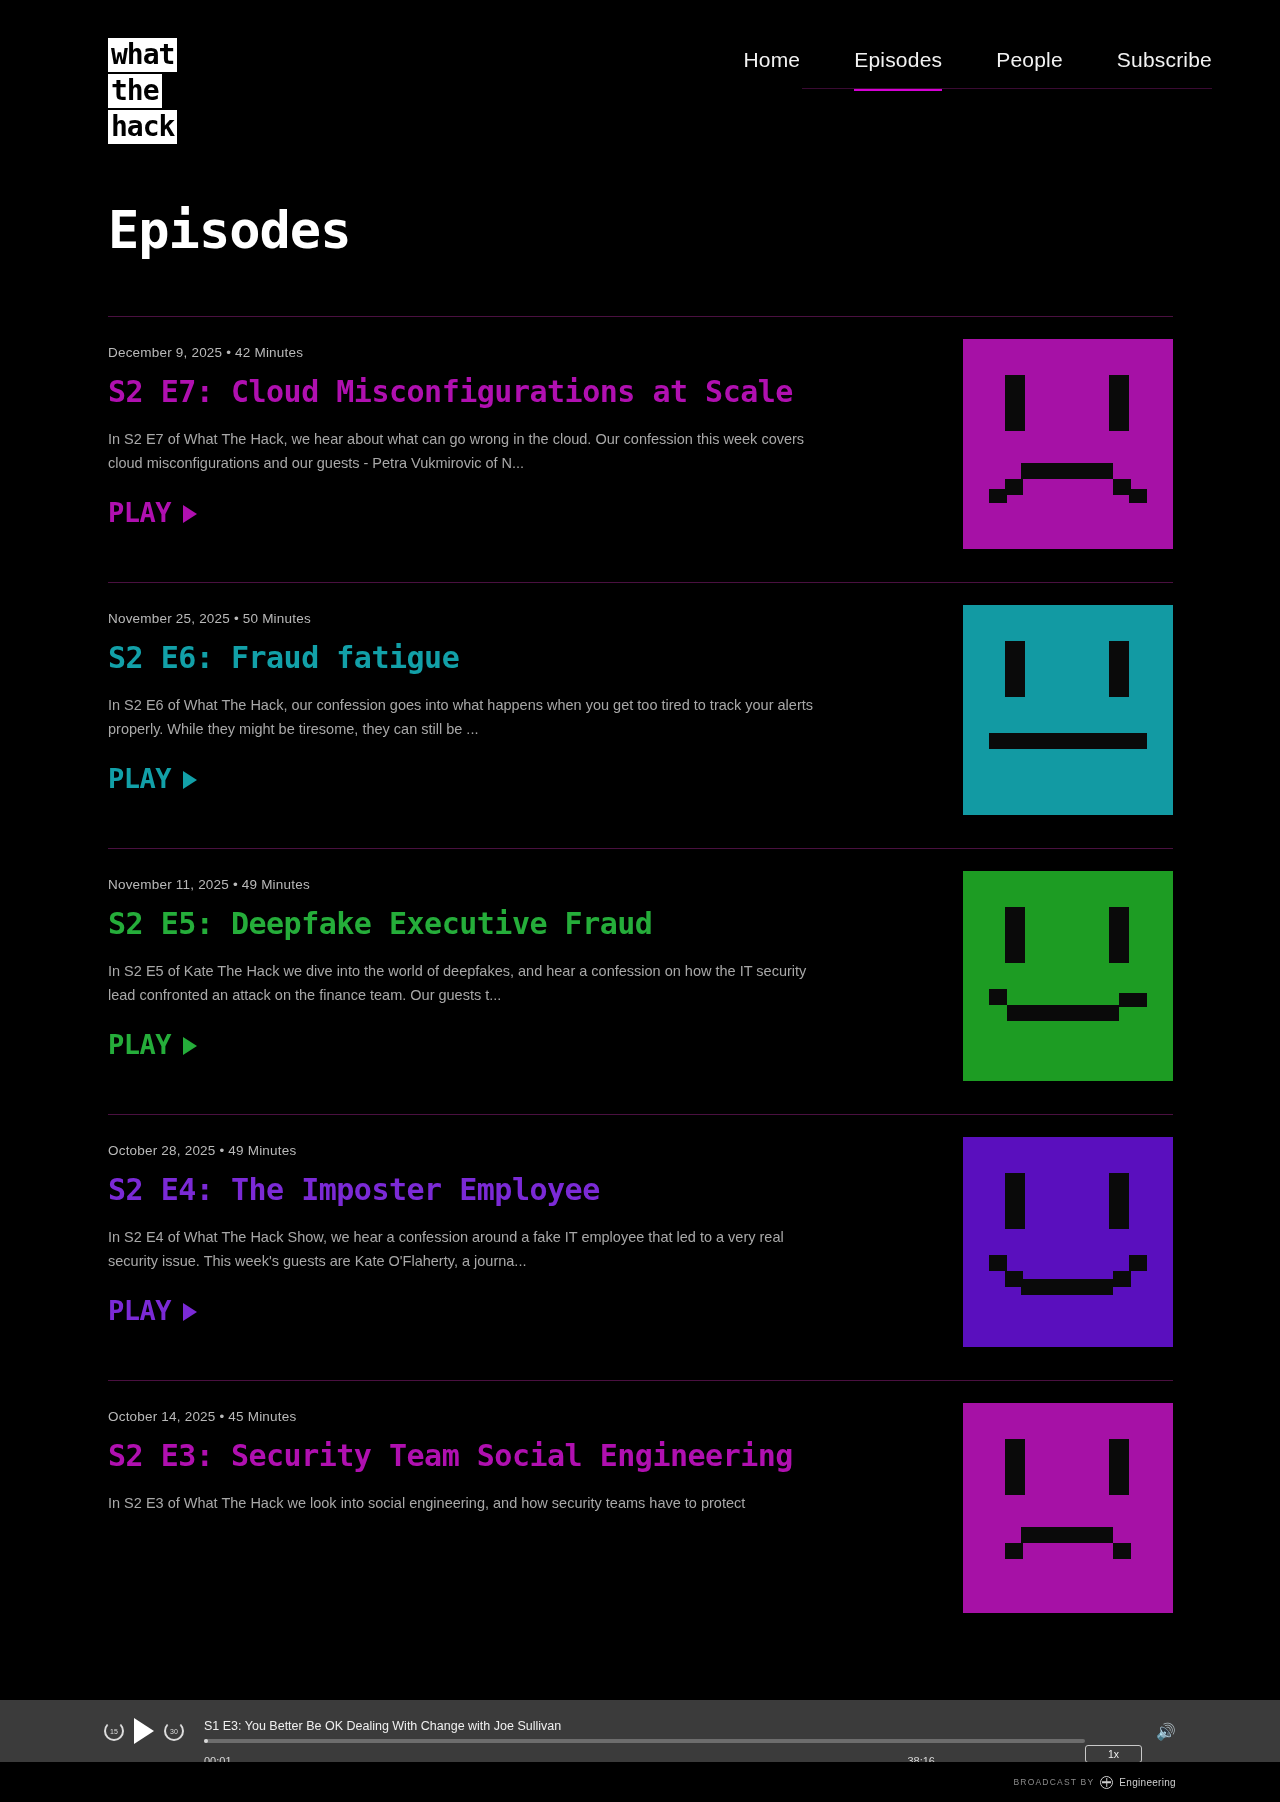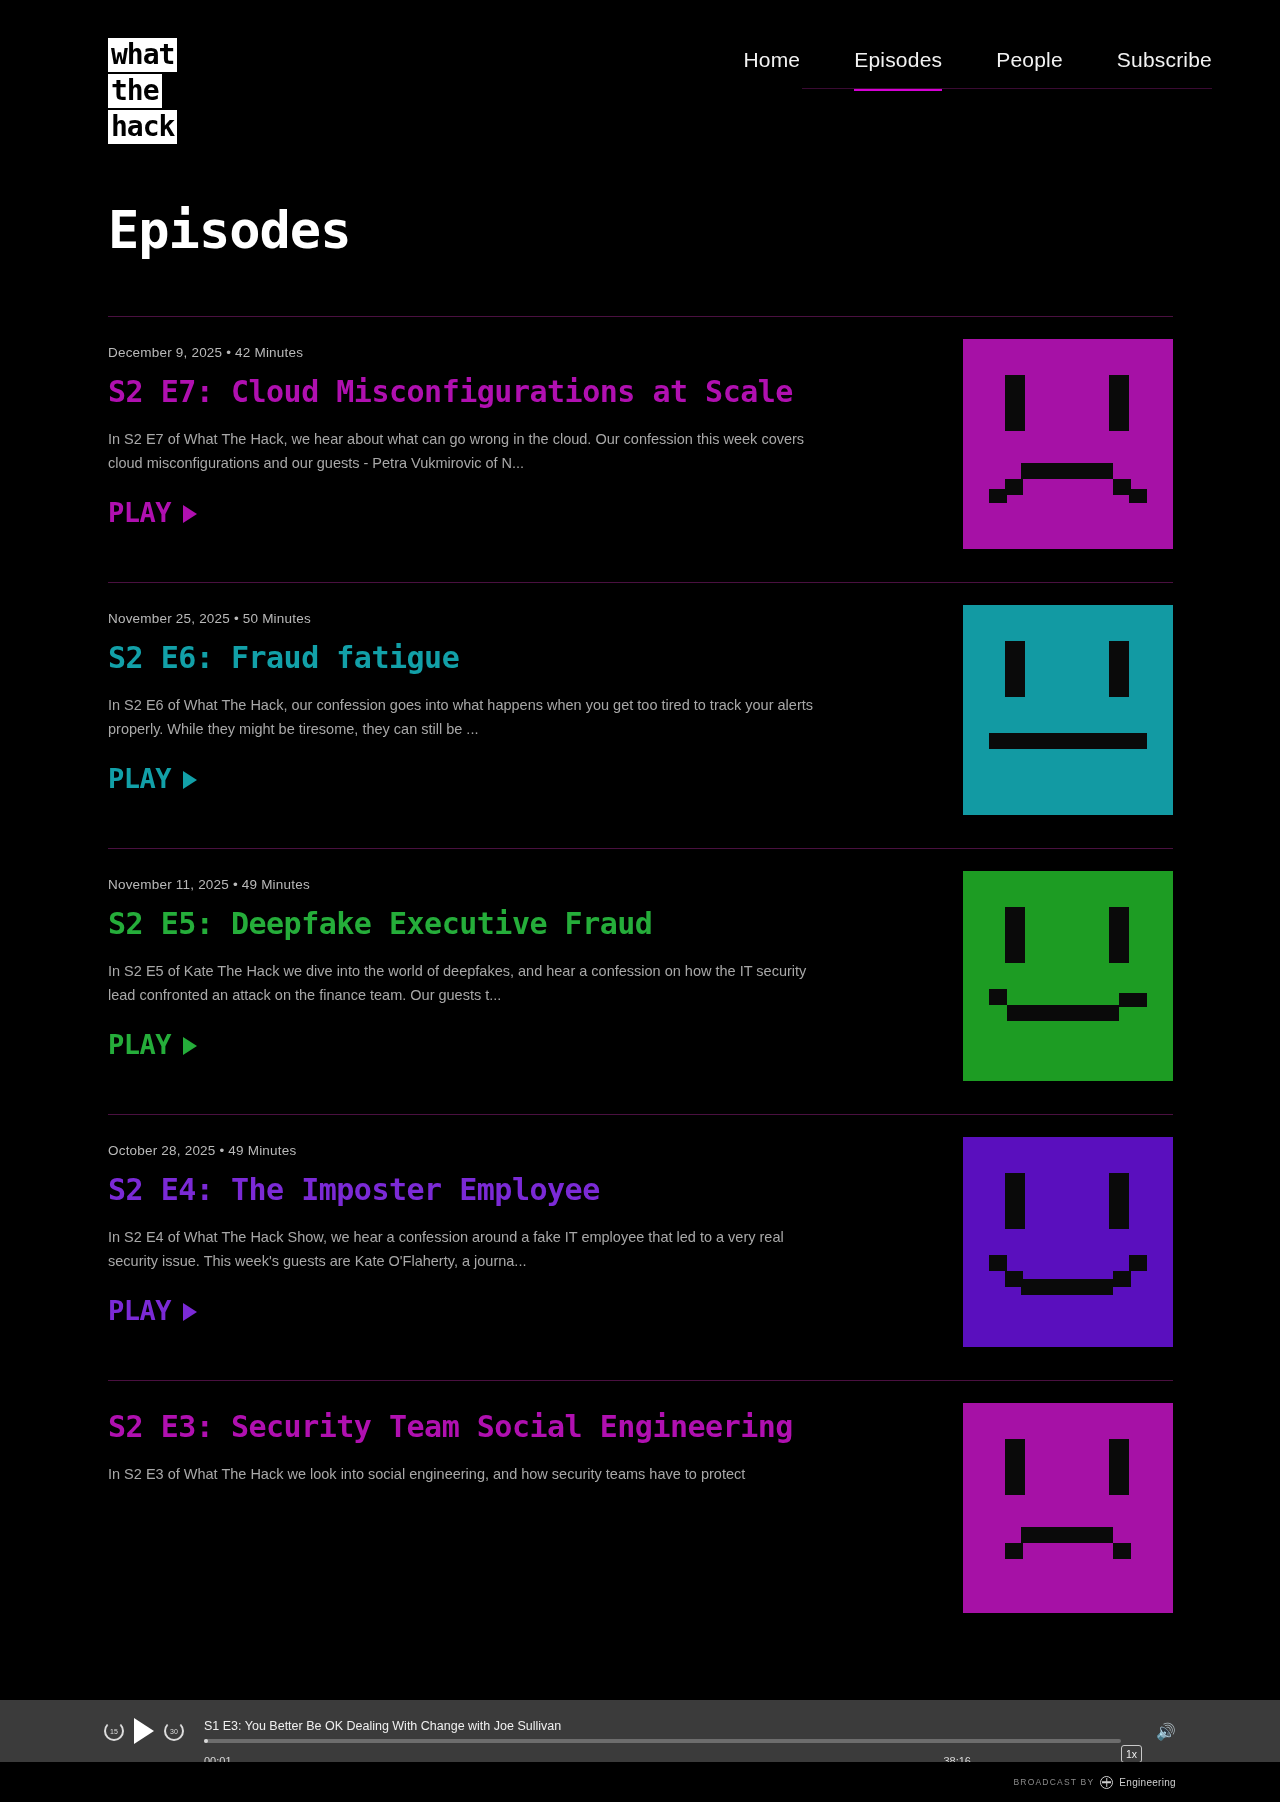--- a/index.html
+++ b/index.html
@@ -229,21 +229,21 @@
     display: flex;
     align-items: center;
     gap: 14px;
     padding-right: 104px;
   }
   .speed {
     border: 1px solid #c9c9c9;
     border-radius: 3px;
     font-size: 10.5px;
     color: #eee;
-    padding: 2px 4px;
+    padding: 2px 22px;
     cursor: pointer;
     margin-top: 45px;
   }
   .vol {
     font-size: 16px;
     color: #eee;
     cursor: pointer;
   }
 
   
@@ -392,20 +392,21 @@
           <div class="px" style="left:42px;top:134px;width:18px;height:16px"></div>
           <div class="px" style="left:150px;top:134px;width:18px;height:16px"></div>
           <div class="px" style="left:58px;top:142px;width:92px;height:16px"></div>
         </div>
       </div>
     </div>
 
     <div class="divider"></div>
 
     <div class="episode">
+      <div class="ep-meta">October 14, 2025 • 45 Minutes</div>
       <div class="ep-title" style="color:#b010b0">S2 E3: Security Team Social Engineering</div>
       <div class="ep-desc">In S2 E3 of What The Hack we look into social engineering, and how security teams have to protect</div>
       <div class="art">
         <div class="face" style="background:#a611a6">
           <div class="px" style="left:42px;top:36px;width:20px;height:56px"></div>
           <div class="px" style="left:146px;top:36px;width:20px;height:56px"></div>
           <div class="px" style="left:58px;top:124px;width:92px;height:16px"></div>
           <div class="px" style="left:42px;top:140px;width:18px;height:16px"></div>
           <div class="px" style="left:150px;top:140px;width:18px;height:16px"></div>
         </div>

